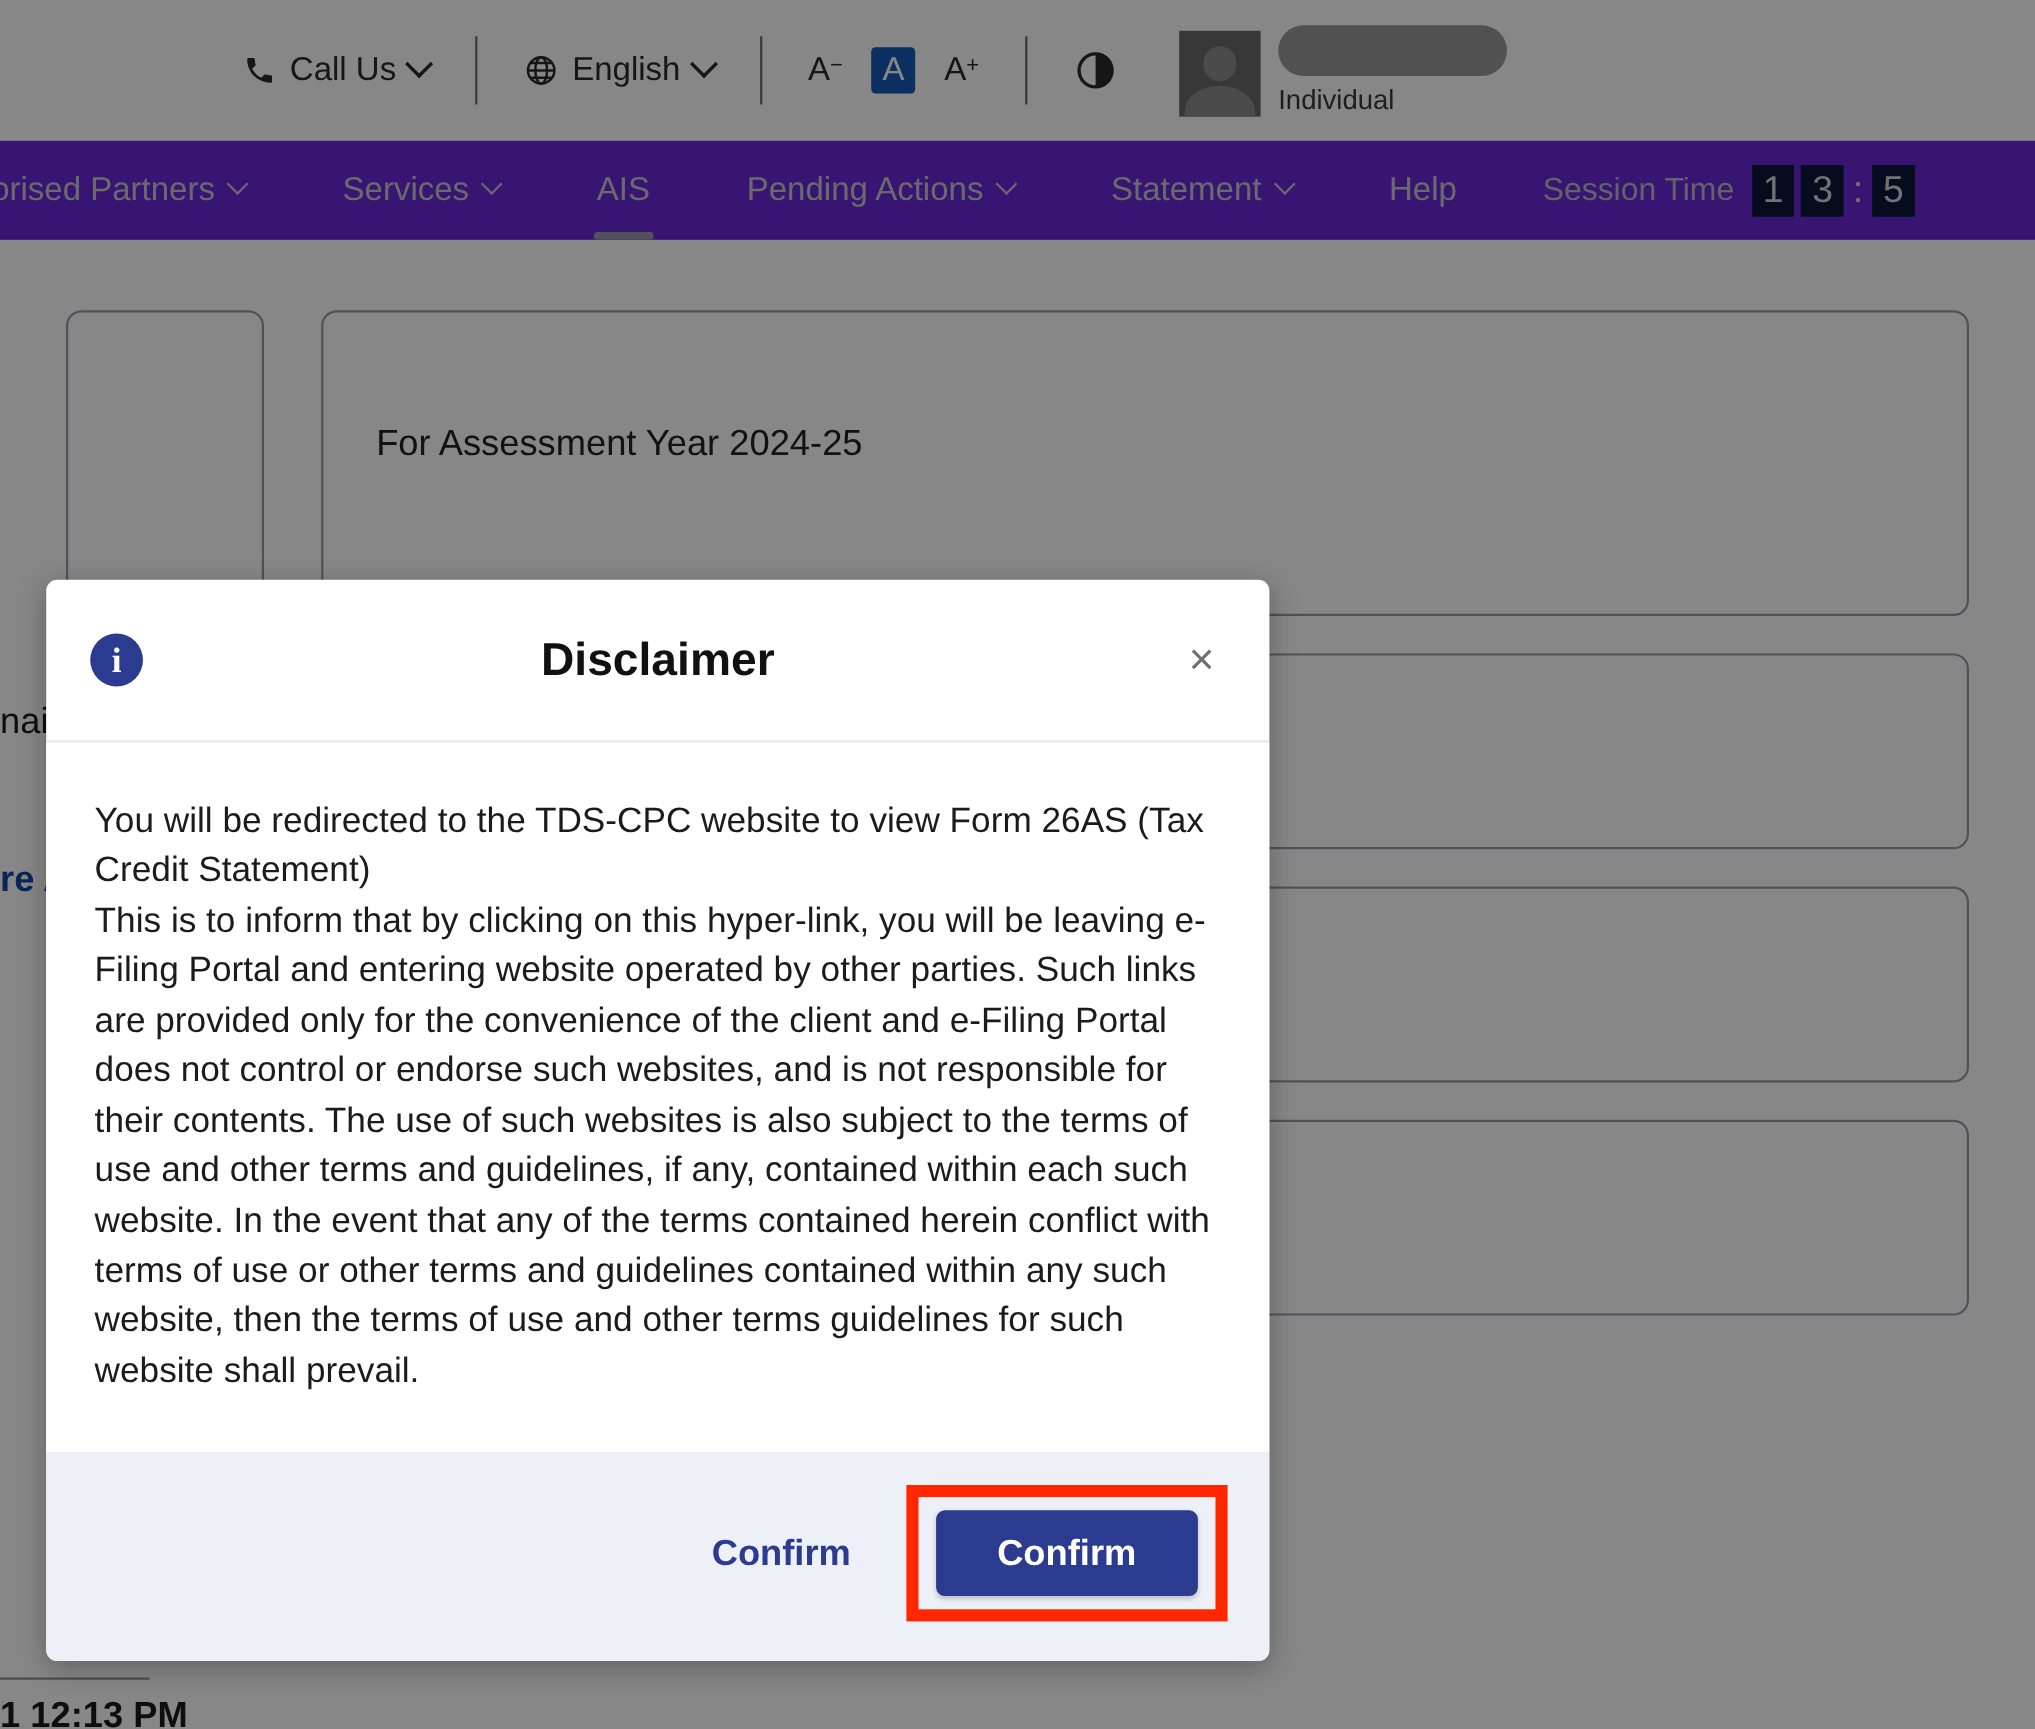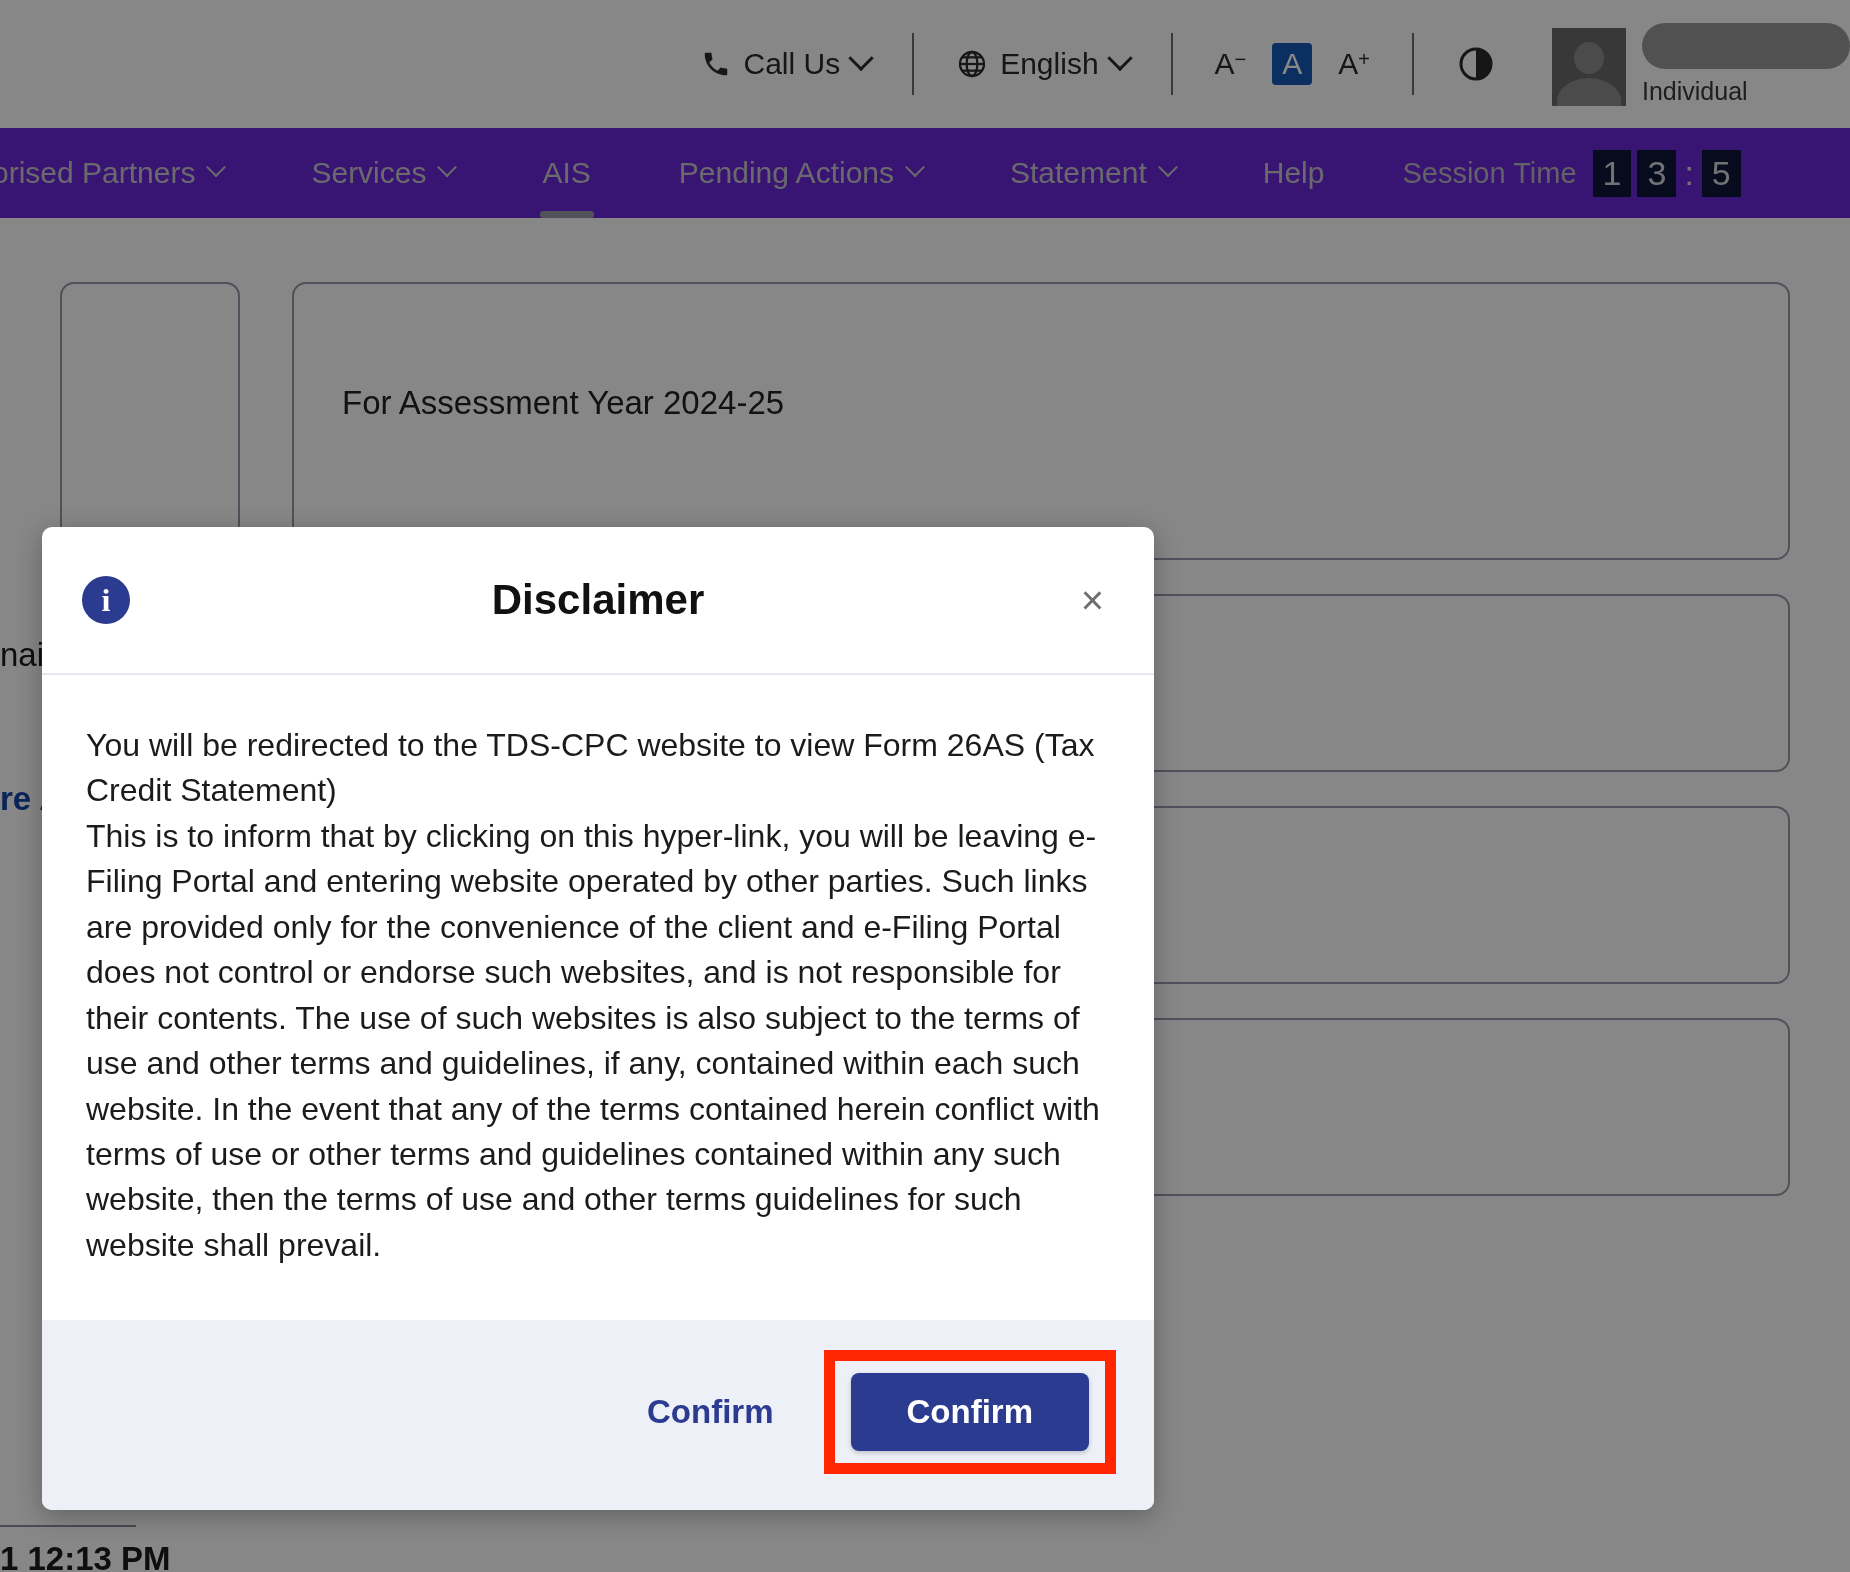--- a/index.html
+++ b/index.html
@@ -28,20 +28,21 @@
   }
 
   
   .utility-bar {
     position: relative;
     height: 128px;
     background: #ffffff;
     display: flex;
     align-items: center;
     justify-content: flex-end;
+    padding-right: 480px;
   }
   .util-item {
     display: flex;
     align-items: center;
     gap: 12px;
     color: #2b2b2b;
     font-size: 30px;
     padding: 0 28px;
     cursor: pointer;
     white-space: nowrap;

